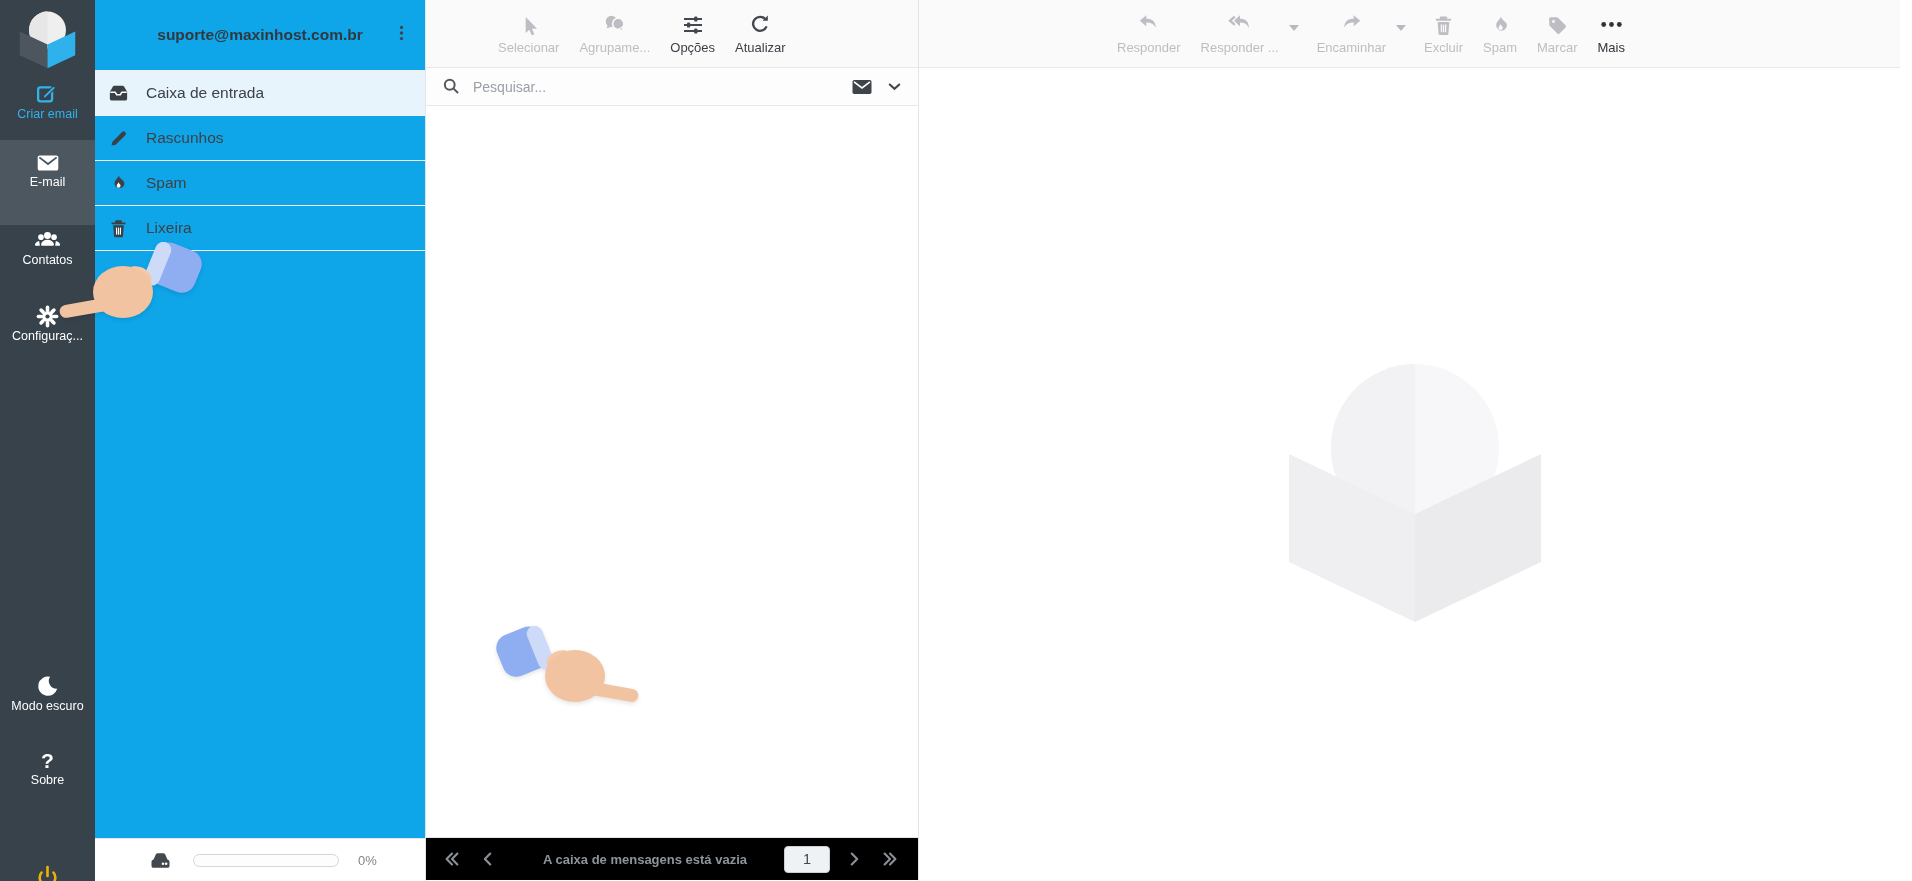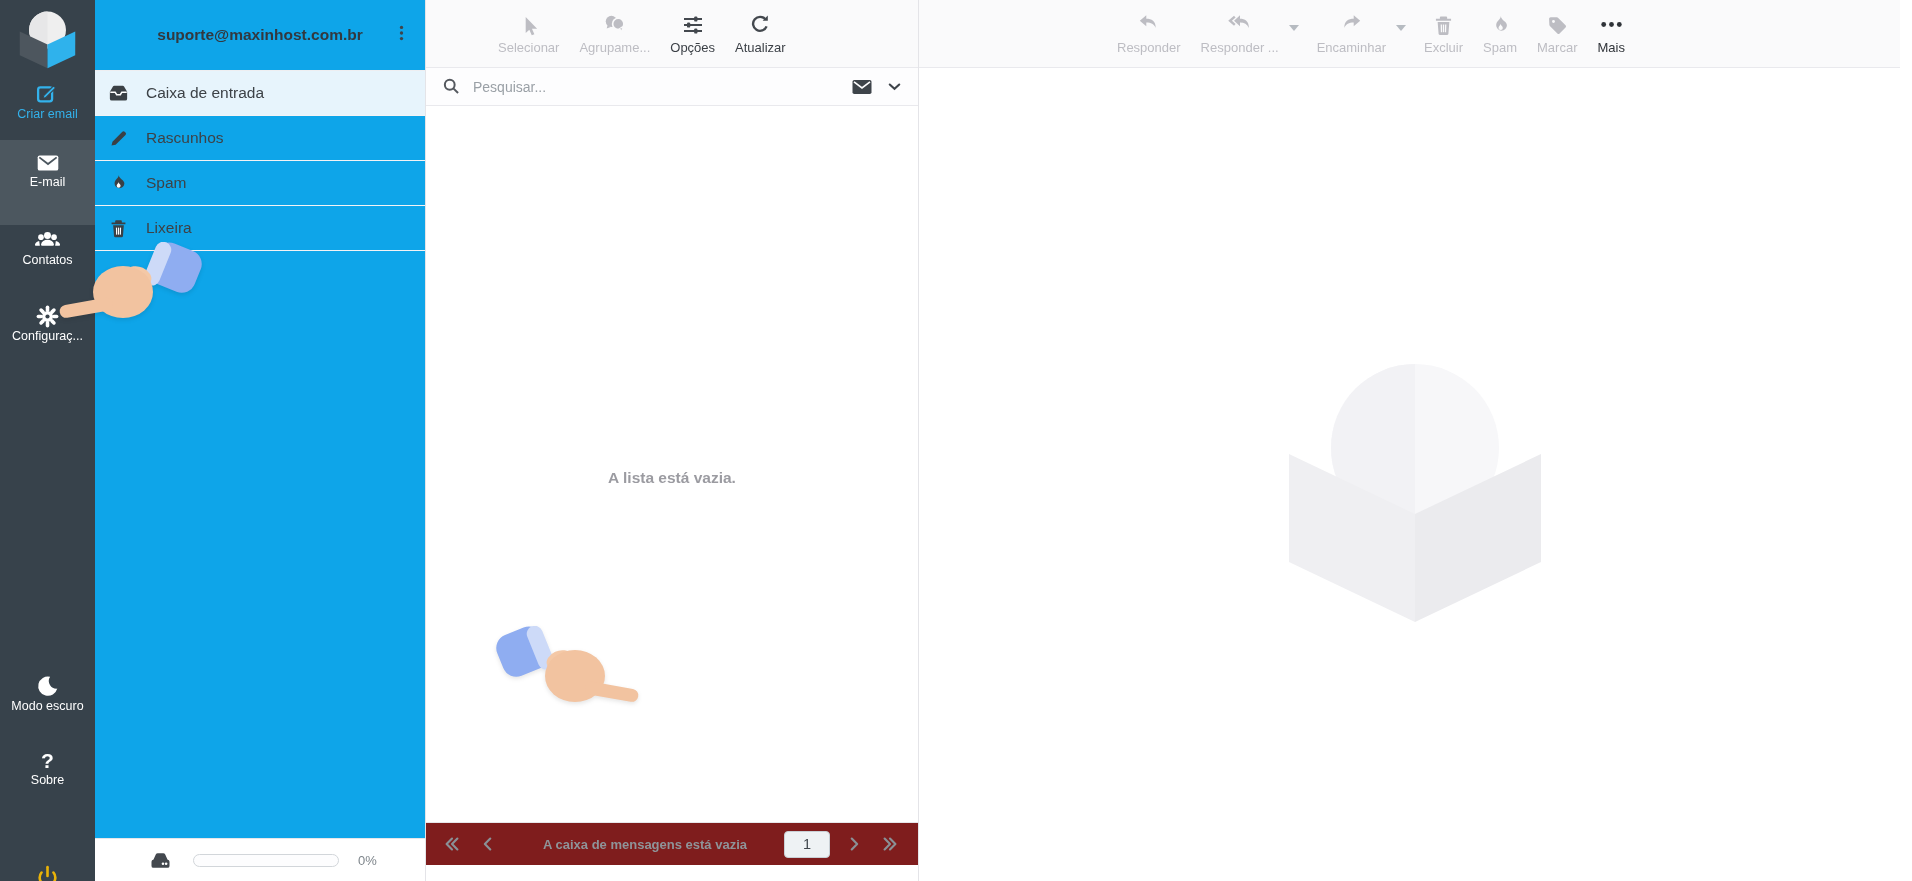--- a/index.html
+++ b/index.html
@@ -58,23 +58,23 @@
   .tbtn.disabled .ic { color:#bdbdc3; }
   .l-search { height:38px; border-bottom:1px solid #e9e9ed; display:flex;
               align-items:center; padding:0 14px 0 15px; gap:11px; background:#fdfdfe; }
   .l-search input { flex:1; border:none; outline:none; background:transparent;
                     font-size:14px; color:#3c4147; font-family:"Liberation Sans",sans-serif; }
   .l-search input::placeholder { color:#9aa0a6; }
   .sicon { color:#54585e; display:flex; cursor:pointer; }
   .micon { color:#3e444a; display:flex; cursor:pointer; }
   .l-empty { position:absolute; top:469px; left:0; right:0; text-align:center;
              font-weight:bold; font-size:15.5px; color:#9b9ba1; }
-  .l-footer { position:absolute; bottom:16px; left:0; right:0; height:43px;
+  .l-footer { position:absolute; bottom:1px; left:0; right:0; height:43px;
               border-top:1px solid #e6e6ea; display:flex; align-items:center;
-              padding:0 10px 0 8px; background:#7f1d1d; }
+              padding:0 10px 0 8px; background:#000000; }
   .pg-btn { padding:0 9px; color:#8a9096; display:flex; cursor:pointer; }
   .pg-status { flex:1; text-align:center; font-weight:bold; font-size:13px; color:#8f9499; }
   .pg-input { width:46px; height:27px; text-align:center; background:#eef2f4;
               border:1px solid #c9d0d5; border-radius:4px; font-size:14.5px;
               color:#3f464c; font-family:"Liberation Sans",sans-serif; outline:none; }
 
   
   .content { position:absolute; left:919px; top:0; right:12px; height:100%; background:#fff; }
   .c-toolbar { height:68px; background:#fafafb; border-bottom:1px solid #e9e9ed;
                display:flex; align-items:center; padding-left:188px; }
@@ -319,21 +319,20 @@
           <path d="M4 6.8l8 6.2 8-6.2" fill="none" stroke="#fdfdfe" stroke-width="1.7"></path>
         </svg>
       </span>
       <span class="micon">
         <svg viewBox="0 0 24 24" width="19" height="19" fill="none" stroke="currentColor" stroke-width="2.6" stroke-linecap="round">
           <path d="M6 9.5l6 5.5 6-5.5"></path>
         </svg>
       </span>
     </div>
 
-    <div class="l-empty">A lista está vazia.</div>
 
     <div class="l-footer">
       <span class="pg-btn">
         <svg viewBox="0 0 20 20" width="18" height="18" fill="none" stroke="currentColor" stroke-width="2.4" stroke-linecap="round" stroke-linejoin="round">
           <path d="M10 4L4 10l6 6"></path>
             <path d="M16 4l-6 6 6 6"></path>
         </svg>
       </span>
       <span class="pg-btn">
         <svg viewBox="0 0 20 20" width="18" height="18" fill="none" stroke="currentColor" stroke-width="2.4" stroke-linecap="round" stroke-linejoin="round">

